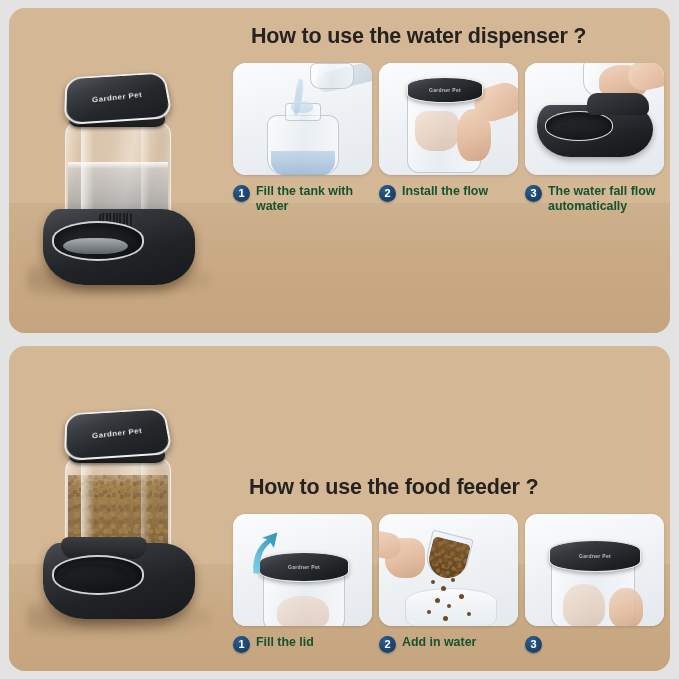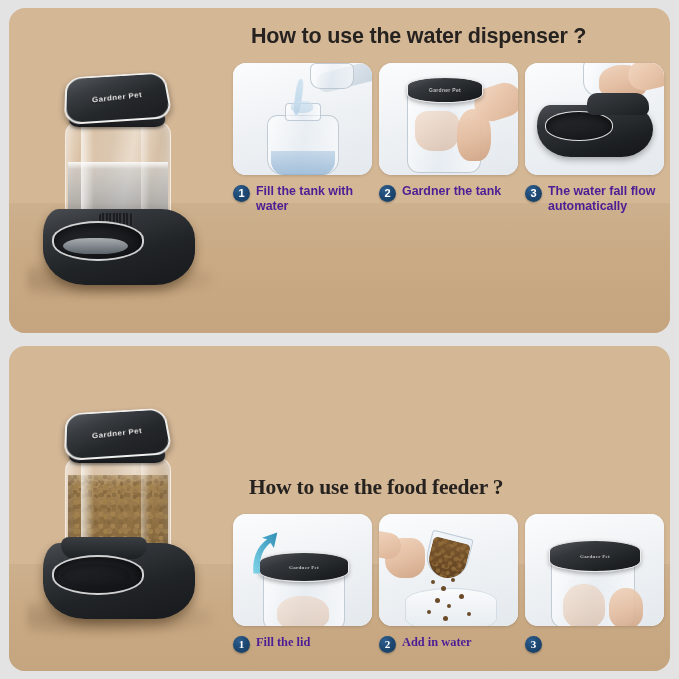--- a/index.html
+++ b/index.html
@@ -247,21 +247,21 @@
     border-radius: 8px 8px 14px 14px;
   }
 
   
   .content {
     flex: 1 1 auto;
     padding: 16px 4px 0 6px;
     display: flex;
     flex-direction: column;
   }
-  .content.c-food { justify-content: flex-end; padding-bottom: 18px; font-family: Liberation Serif, serif; }
+  .content.c-food { justify-content: flex-end; padding-bottom: 18px; }
 
   .heading {
     font-size: 21.5px;
     font-weight: 700;
     color: #262220;
     letter-spacing: -.2px;
     margin-bottom: 14px;
     white-space: nowrap;
   }
   .heading.h-water { margin-left: 18px; }
@@ -310,21 +310,21 @@
     font-size: 11px;
     font-weight: 700;
     line-height: 17px;
     text-align: center;
     margin-top: 1px;
     box-shadow: 0 1px 2px rgba(0,0,0,.3);
   }
   .caption-text {
     font-size: 12.4px;
     font-weight: 700;
-    color: #4c1d95;
+    color: #14532d;
     line-height: 1.18;
   }
 
   
   .t-jar {
     position:absolute;
     border-radius: 10px 10px 16px 16px;
     border:1.4px solid rgba(176,188,200,.75);
     background: linear-gradient(100deg, rgba(255,255,255,.7), rgba(228,236,243,.45) 50%, rgba(255,255,255,.62));
   }
@@ -471,21 +471,21 @@
 
         </div>
 
         <div class="captions">
           <div class="caption">
             <span class="badge">1</span>
             <span class="caption-text">Fill the tank with water</span>
           </div>
           <div class="caption">
             <span class="badge">2</span>
-            <span class="caption-text">Gardner the tank</span>
+            <span class="caption-text">Install the flow</span>
           </div>
           <div class="caption">
             <span class="badge">3</span>
             <span class="caption-text">The water fall flow automatically</span>
           </div>
         </div>
       </div>
 
     </div>
   </section>

